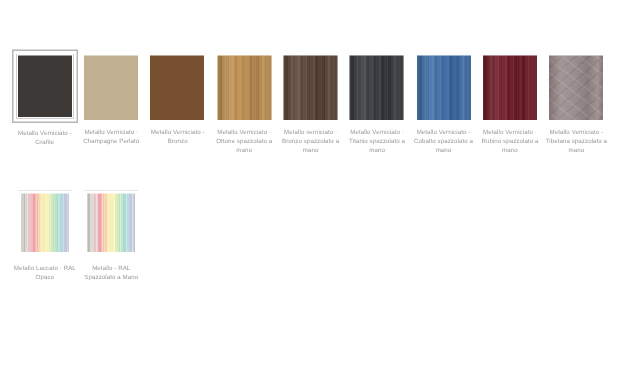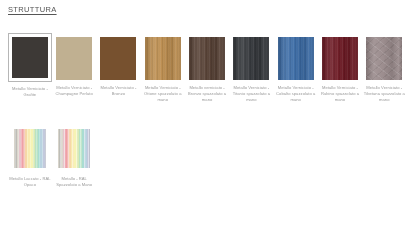--- a/index.html
+++ b/index.html
@@ -190,21 +190,20 @@
     width: 43px;
     word-wrap: break-word;
     letter-spacing: 0.05px;
   }
 </style>
 </head>
 <body>
 
 <div class="page">
 
-  <div class="section-title">STRUTTURA</div>
 
   <div class="swatch-grid">
 
     <div class="swatch-cell">
       <div class="swatch-box-wrap selected">
         <div class="swatch-box smooth" id="sw-0" style="background-color: rgb(61, 57, 54);">
           
           
         </div>
       </div>

